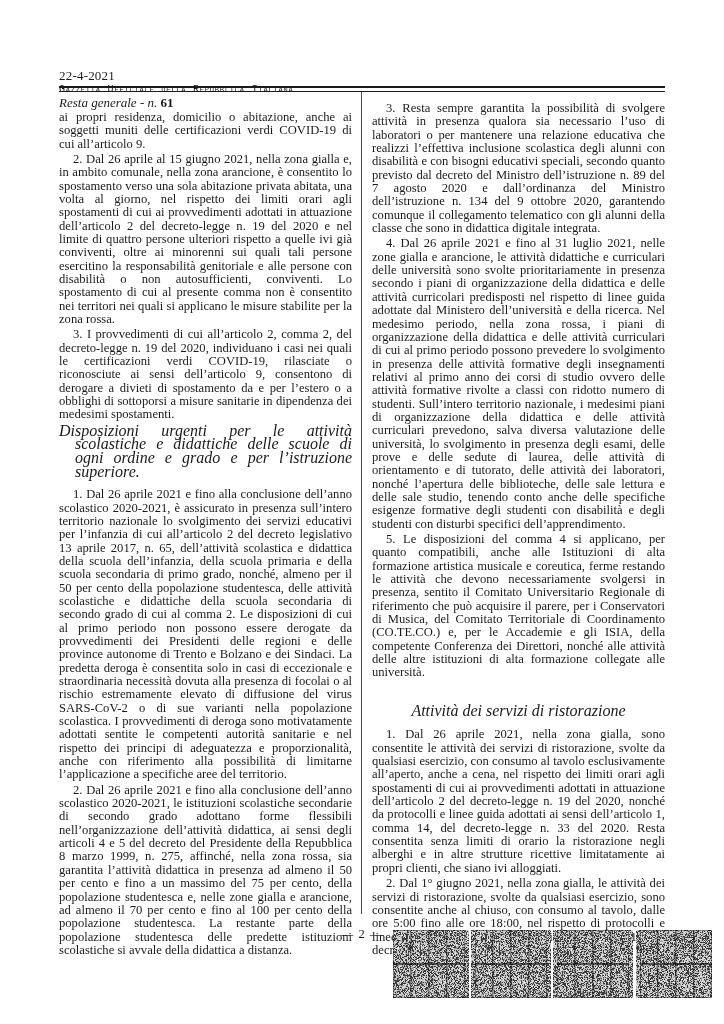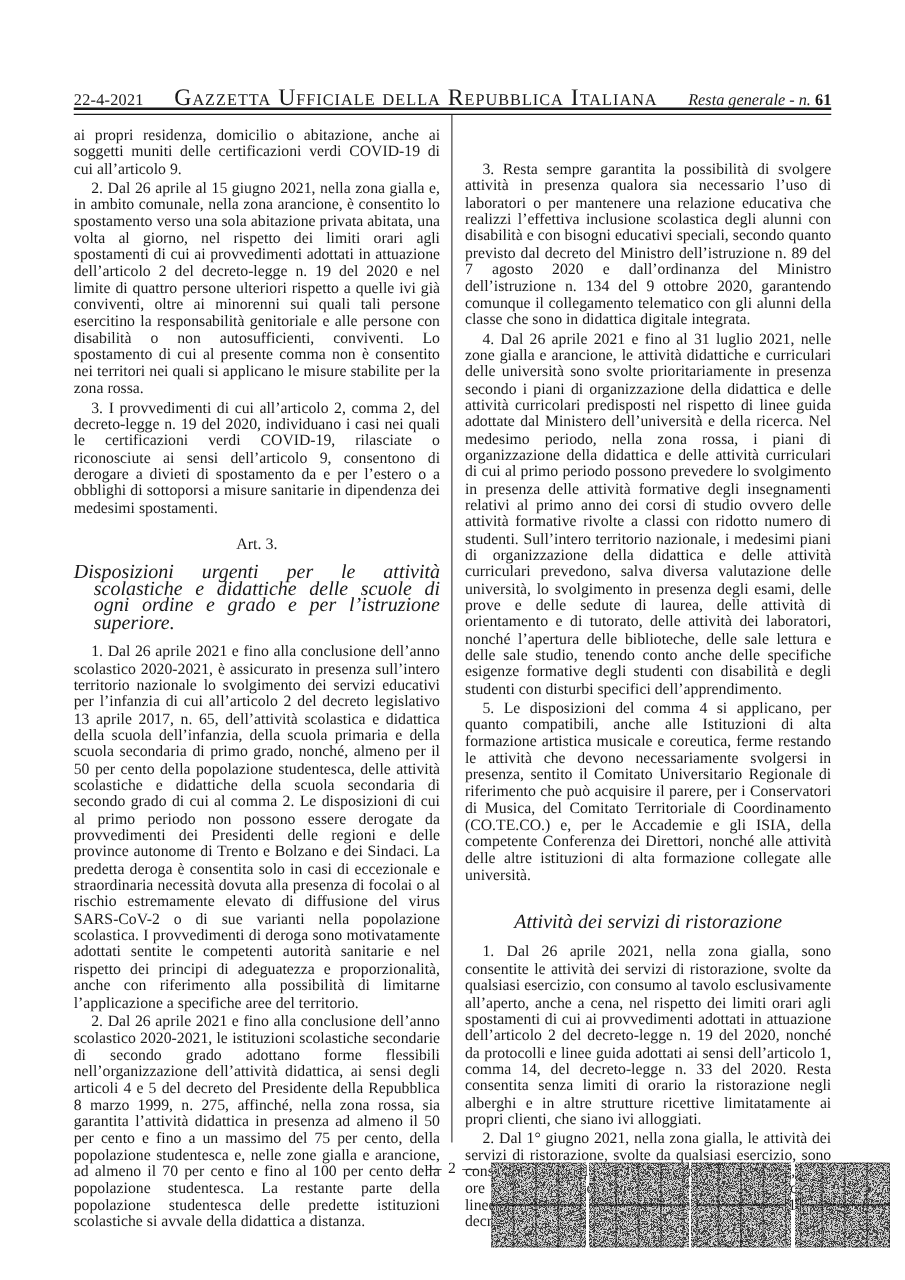--- a/index.html
+++ b/index.html
@@ -9,29 +9,30 @@
     position: relative;
     font-family: "Liberation Serif", "DejaVu Serif", serif;
     color: #1a1a1a;
     overflow: hidden;
   }
   .page { position: absolute; inset: 0; background: #fff; }
 
   
   .hdr {
     position: absolute; left: 59px; right: 59px; top: 68px;
-    display: flex; justify-content: space-between; align-items: baseline;
+    display: flex; justify-content: space-between; align-items: baseline; flex-direction: column;
   }
   .hdr-date { font-size: 13px; letter-spacing: .2px; }
   .hdr-title {
-    font-size: 19px;
+    font-size: 10px;
     font-variant: small-caps;
     letter-spacing: .8px;
     text-align: center;
     flex: 1;
+    font-family: Liberation Mono, monospace;
   }
   .hdr-serie { font-size: 13px; white-space: nowrap; }
   .hdr-serie .it { font-style: italic; }
   .hdr-serie .num { font-weight: bold; font-style: normal; }
 
   .rule-double {
     position: absolute; left: 59px; right: 59px; top: 86px;
     border-top: 2.5px solid #1a1a1a;
     border-bottom: 1.2px solid #1a1a1a;
     height: 6px;
@@ -108,21 +109,20 @@
   </header>
   <div class="rule-double"></div>
 
   <div class="divider"></div>
 
   <main class="columns">
     <div class="col col-left">
       <p class="cont">ai propri residenza, domicilio o abitazione, anche ai soggetti muniti delle certificazioni verdi COVID-19 di cui all’articolo 9.</p>
       <p>2. Dal 26 aprile al 15 giugno 2021, nella zona gialla e, in ambito comunale, nella zona arancione, è consentito lo spostamento verso una sola abitazione privata abitata, una volta al giorno, nel rispetto dei limiti orari agli spostamenti di cui ai provvedimenti adottati in attuazione dell’articolo 2 del decreto-legge n. 19 del 2020 e nel limite di quattro persone ulteriori rispetto a quelle ivi già conviventi, oltre ai minorenni sui quali tali persone esercitino la responsabilità genitoriale e alle persone con disabilità o non autosufficienti, conviventi. Lo spostamento di cui al presente comma non è consentito nei territori nei quali si applicano le misure stabilite per la zona rossa.</p>
       <p>3. I provvedimenti di cui all’articolo 2, comma 2, del decreto-legge n. 19 del 2020, individuano i casi nei quali le certificazioni verdi COVID-19, rilasciate o riconosciute ai sensi dell’articolo 9, consentono di derogare a divieti di spostamento da e per l’estero o a obblighi di sottoporsi a misure sanitarie in dipendenza dei medesimi spostamenti.</p>
-      <div class="art-heading">Art. 3.</div>
       <div class="art-subtitle">Disposizioni urgenti per le attività scolastiche e didattiche delle scuole di ogni ordine e grado e per l’istruzione superiore.</div>
       <p>1. Dal 26 aprile 2021 e fino alla conclusione dell’anno scolastico 2020-2021, è assicurato in presenza sull’intero territorio nazionale lo svolgimento dei servizi educativi per l’infanzia di cui all’articolo 2 del decreto legislativo 13 aprile 2017, n. 65, dell’attività scolastica e didattica della scuola dell’infanzia, della scuola primaria e della scuola secondaria di primo grado, nonché, almeno per il 50 per cento della popolazione studentesca, delle attività scolastiche e didattiche della scuola secondaria di secondo grado di cui al comma 2. Le disposizioni di cui al primo periodo non possono essere derogate da provvedimenti dei Presidenti delle regioni e delle province autonome di Trento e Bolzano e dei Sindaci. La predetta deroga è consentita solo in casi di eccezionale e straordinaria necessità dovuta alla presenza di focolai o al rischio estremamente elevato di diffusione del virus SARS-CoV-2 o di sue varianti nella popolazione scolastica. I provvedimenti di deroga sono motivatamente adottati sentite le competenti autorità sanitarie e nel rispetto dei principi di adeguatezza e proporzionalità, anche con riferimento alla possibilità di limitarne l’applicazione a specifiche aree del territorio.</p>
       <p>2. Dal 26 aprile 2021 e fino alla conclusione dell’anno scolastico 2020-2021, le istituzioni scolastiche secondarie di secondo grado adottano forme flessibili nell’organizzazione dell’attività didattica, ai sensi degli articoli 4 e 5 del decreto del Presidente della Repubblica 8 marzo 1999, n. 275, affinché, nella zona rossa, sia garantita l’attività didattica in presenza ad almeno il 50 per cento e fino a un massimo del 75 per cento, della popolazione studentesca e, nelle zone gialla e arancione, ad almeno il 70 per cento e fino al 100 per cento della popolazione studentesca. La restante parte della popolazione studentesca delle predette istituzioni scolastiche si avvale della didattica a distanza.</p>
     </div>
     <div class="col col-right">
       <p>3. Resta sempre garantita la possibilità di svolgere attività in presenza qualora sia necessario l’uso di laboratori o per mantenere una relazione educativa che realizzi l’effettiva inclusione scolastica degli alunni con disabilità e con bisogni educativi speciali, secondo quanto previsto dal decreto del Ministro dell’istruzione n. 89 del 7 agosto 2020 e dall’ordinanza del Ministro dell’istruzione n. 134 del 9 ottobre 2020, garantendo comunque il collegamento telematico con gli alunni della classe che sono in didattica digitale integrata.</p>
       <p>4. Dal 26 aprile 2021 e fino al 31 luglio 2021, nelle zone gialla e arancione, le attività didattiche e curriculari delle università sono svolte prioritariamente in presenza secondo i piani di organizzazione della didattica e delle attività curricolari predisposti nel rispetto di linee guida adottate dal Ministero dell’università e della ricerca. Nel medesimo periodo, nella zona rossa, i piani di organizzazione della didattica e delle attività curriculari di cui al primo periodo possono prevedere lo svolgimento in presenza delle attività formative degli insegnamenti relativi al primo anno dei corsi di studio ovvero delle attività formative rivolte a classi con ridotto numero di studenti. Sull’intero territorio nazionale, i medesimi piani di organizzazione della didattica e delle attività curriculari prevedono, salva diversa valutazione delle università, lo svolgimento in presenza degli esami, delle prove e delle sedute di laurea, delle attività di orientamento e di tutorato, delle attività dei laboratori, nonché l’apertura delle biblioteche, delle sale lettura e delle sale studio, tenendo conto anche delle specifiche esigenze formative degli studenti con disabilità e degli studenti con disturbi specifici dell’apprendimento.</p>
       <p>5. Le disposizioni del comma 4 si applicano, per quanto compatibili, anche alle Istituzioni di alta formazione artistica musicale e coreutica, ferme restando le attività che devono necessariamente svolgersi in presenza, sentito il Comitato Universitario Regionale di riferimento che può acquisire il parere, per i Conservatori di Musica, del Comitato Territoriale di Coordinamento (CO.TE.CO.) e, per le Accademie e gli ISIA, della competente Conferenza dei Direttori, nonché alle attività delle altre istituzioni di alta formazione collegate alle università.</p>
       <div class="art-subtitle centered">Attività dei servizi di ristorazione</div>
       <p>1. Dal 26 aprile 2021, nella zona gialla, sono consentite le attività dei servizi di ristorazione, svolte da qualsiasi esercizio, con consumo al tavolo esclusivamente all’aperto, anche a cena, nel rispetto dei limiti orari agli spostamenti di cui ai provvedimenti adottati in attuazione dell’articolo 2 del decreto-legge n. 19 del 2020, nonché da protocolli e linee guida adottati ai sensi dell’articolo 1, comma 14, del decreto-legge n. 33 del 2020. Resta consentita senza limiti di orario la ristorazione negli alberghi e in altre strutture ricettive limitatamente ai propri clienti, che siano ivi alloggiati.</p>

